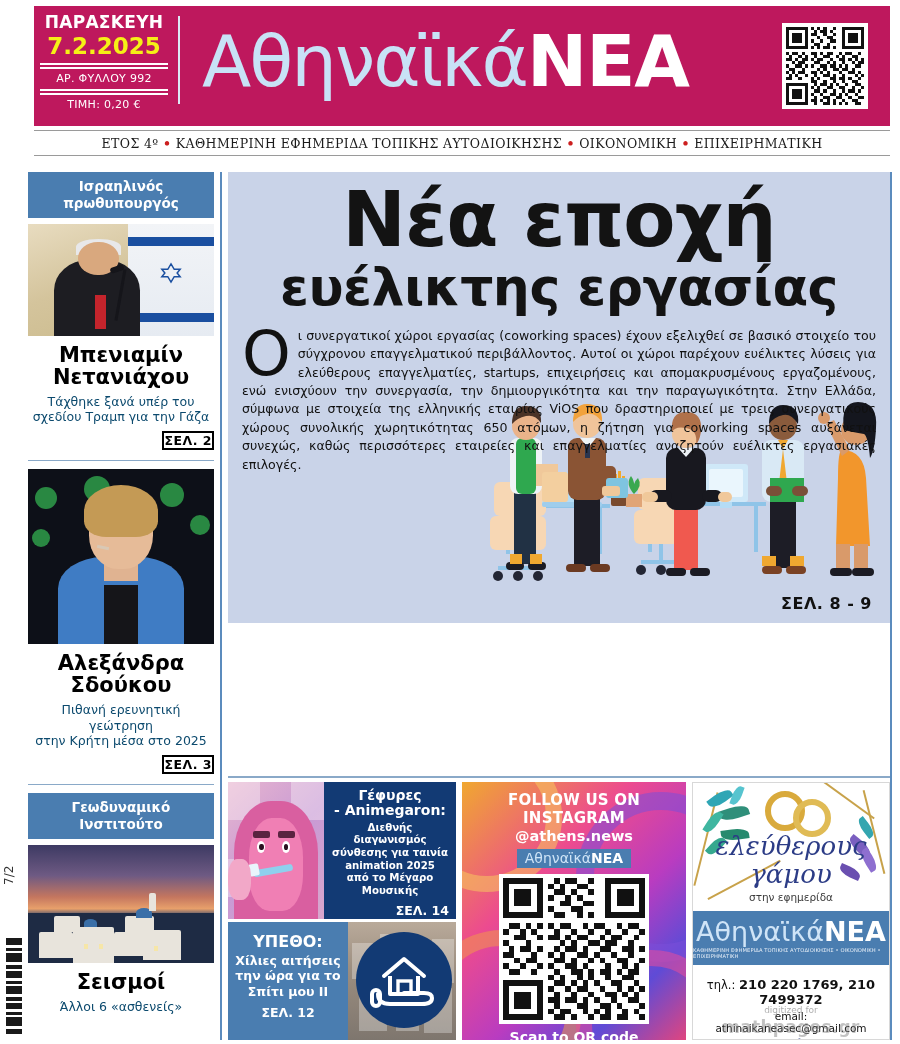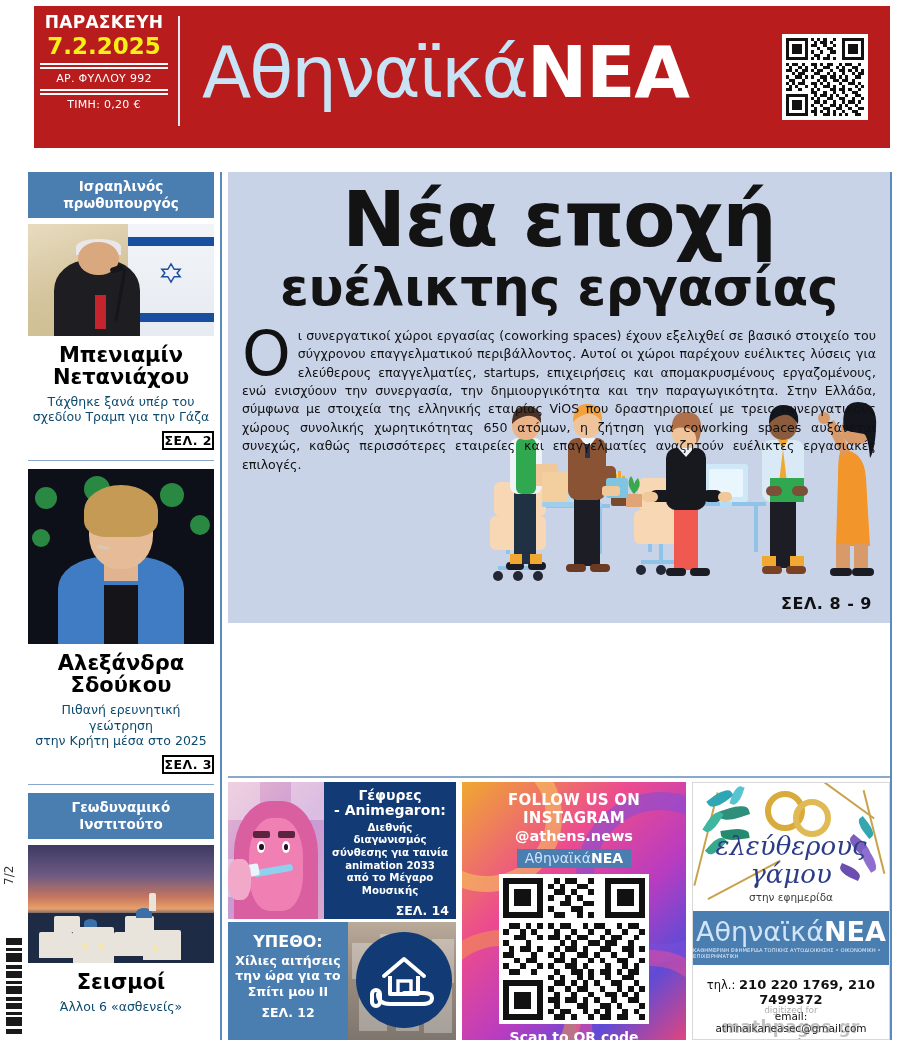--- a/index.html
+++ b/index.html
@@ -12,22 +12,22 @@
   }
   .page {
     position: relative;
     width: 900px; height: 1044px;
     background: #ffffff;
   }
 
   
   .masthead {
     position: absolute; left: 34px; top: 6px;
-    width: 856px; height: 142px;
-    background: #b91c1c;
+    width: 856px; height: 120px;
+    background: #be185d;
     display: flex; align-items: stretch;
   }
   .mast-dateblock {
     width: 140px; padding: 8px 6px 4px 6px;
     display: flex; flex-direction: column; align-items: center;
     color: #ffffff;
   }
   .mast-weekday {
     font-size: 17px; font-weight: bold; letter-spacing: 0.3px;
     color: #ffffff; line-height: 1.05;
@@ -523,20 +523,31 @@
             <rect x="12" y="24" width="2" height="1"></rect>
             <rect x="15" y="24" width="1" height="1"></rect>
           <rect x="17" y="24" width="1" height="1"></rect>
             <rect x="19" y="24" width="1" height="1"></rect>
             <rect x="22" y="24" width="2" height="1"></rect>
         </g>
       </svg>
     </div>
   </div>
 
+  <div class="subbar">
+    <div class="subbar-text">
+      <span>ΕΤΟΣ 4º</span>
+      <span class="dot-red">•</span>
+      <span>ΚΑΘΗΜΕΡΙΝΗ ΕΦΗΜΕΡΙΔΑ ΤΟΠΙΚΗΣ ΑΥΤΟΔΙΟΙΚΗΣΗΣ</span>
+      <span class="dot-red">•</span>
+      <span>ΟΙΚΟΝΟΜΙΚΗ</span>
+      <span class="dot-red">•</span>
+      <span>ΕΠΙΧΕΙΡΗΜΑΤΙΚΗ</span>
+    </div>
+  </div>
 
   <div class="vline" style="left:220px; top:172px; height:868px;"></div>
   <div class="vline" style="left:890px; top:172px; height:868px;"></div>
 
   <div class="sidebar">
 
     <div class="side-card clearfix">
       <div class="side-hdr">Ισραηλινός πρωθυπουργός</div>
       <div class="side-photo photo-neta">
         <div class="neta-flag">
@@ -809,21 +820,21 @@
           <div class="hand"></div>
         </div>
         <div class="ad-anim-txt">
           <div class="ad-anim-t1">
             <span>Γέφυρες</span><br>
             <span>- Animegaron:</span>
           </div>
           <div class="ad-anim-t2">
             <span>Διεθνής διαγωνισμός</span><br>
             <span>σύνθεσης για ταινία</span><br>
-            <span>animation 2033</span><br>
+            <span>animation 2025</span><br>
             <span>από το Μέγαρο</span><br>
             <span>Μουσικής</span>
           </div>
           <div class="ad-anim-sel">ΣΕΛ. 14</div>
         </div>
       </div>
 
       <div class="ad-ypetho">
         <div class="ad-ypetho-img">
           <div class="city-blk" style="left:4%;  top:18%; width:22%; height:30%;"></div>

